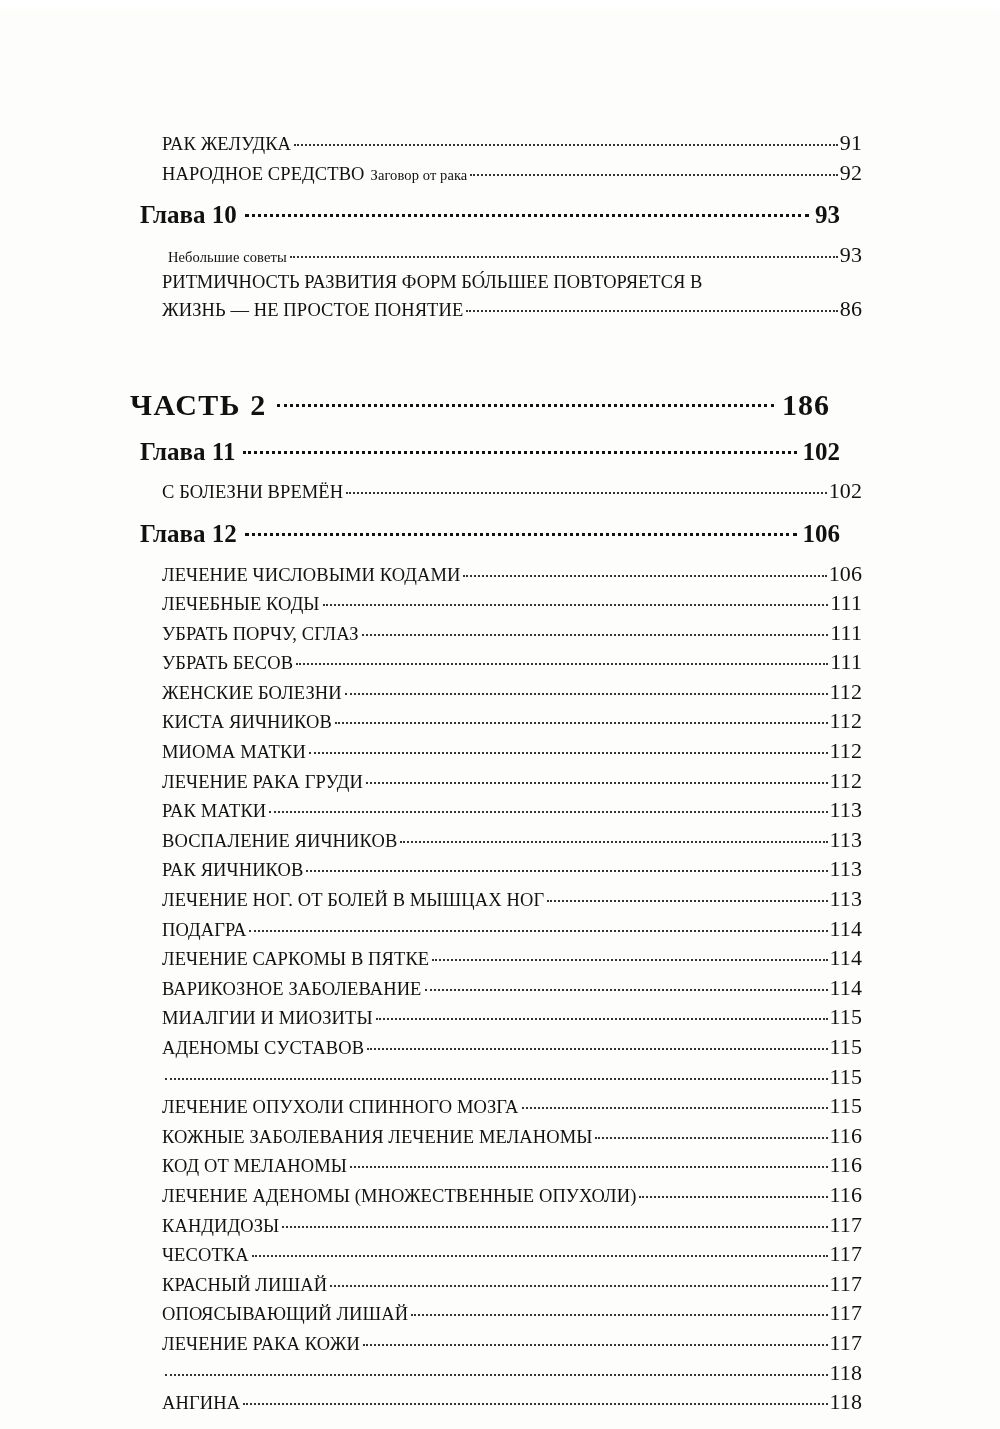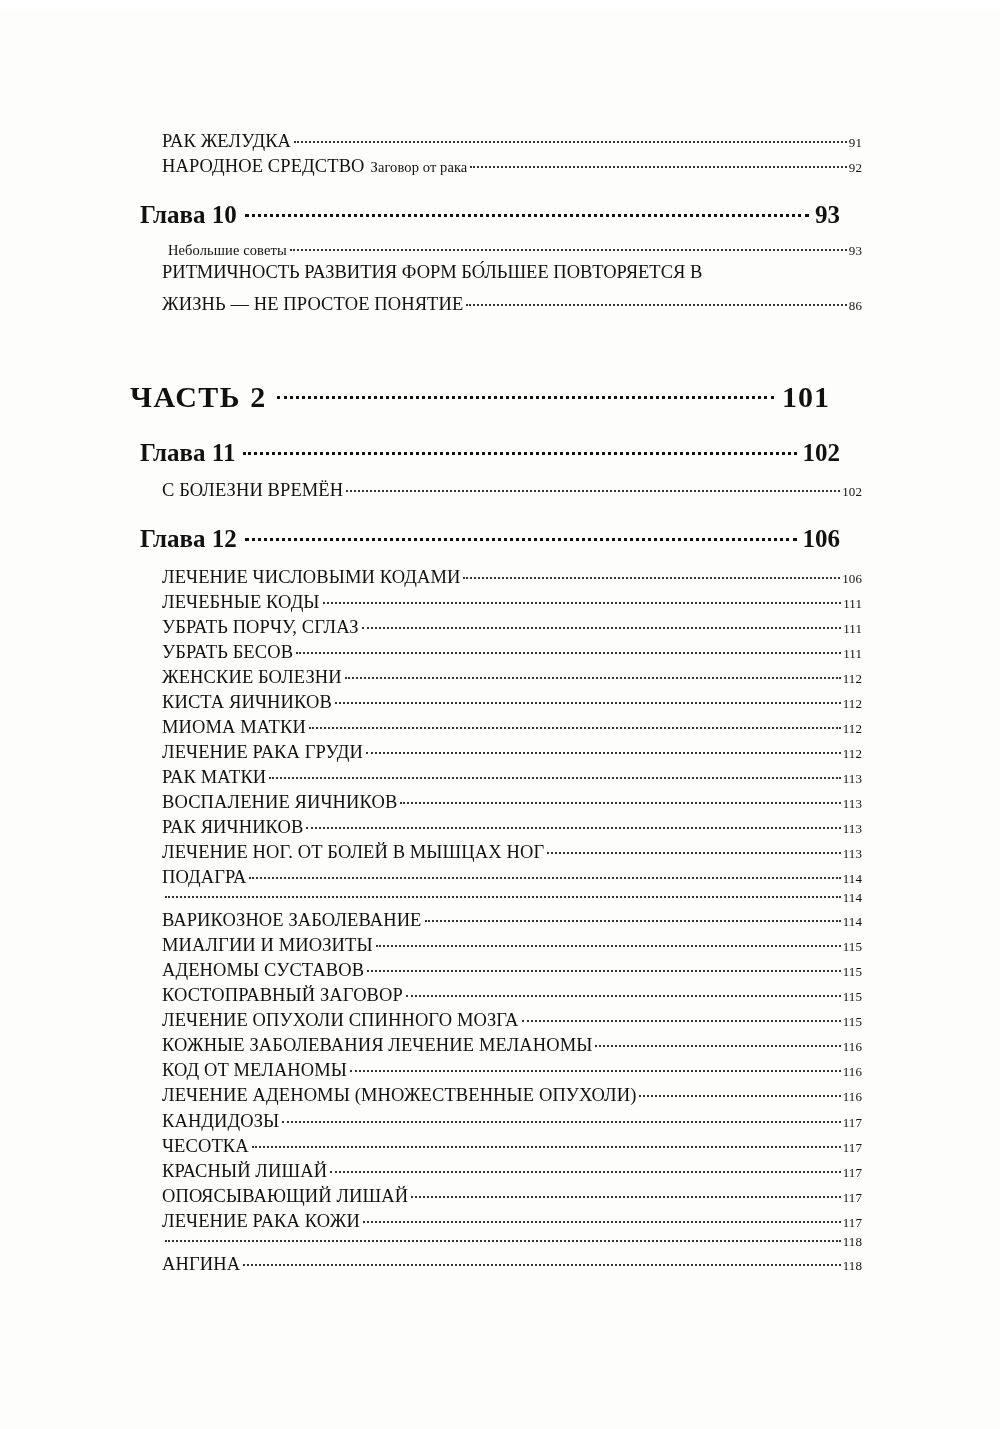--- a/index.html
+++ b/index.html
@@ -53,42 +53,42 @@
     text-align: right;
   }
 
   
   .entry {
     font-size: 18.5px;
     letter-spacing: 0.1px;
     padding-left: 34px;
     margin-bottom: 1px;
   }
-  .entry .page-num { font-size: 13px; }
+  .entry .page-num { font-size: 22px; }
   .entry .leader { border-bottom: 2px dotted #333; }
 
   
   .small {
     font-size: 14.5px;
     letter-spacing: 0.1px;
   }
 
   
   .entry-wrap {
     font-size: 18.5px;
     padding-left: 34px;
-    margin-bottom: 7px;
+    margin-bottom: 1px;
   }
   .entry-wrap .line1 { white-space: nowrap; }
 
   
   .chapter {
     font-size: 25px;
     font-weight: bold;
-    margin-top: 21px;
+    margin-top: 12px;
     margin-bottom: 9px;
     padding-left: 12px;
   }
   .chapter .leader {
     border-bottom: 3px dotted #111;
     transform: translateY(-6px);
     margin: 0 6px 0 8px;
   }
   .chapter .page-num { font-size: 25px; font-weight: bold; }
 
@@ -141,21 +141,21 @@
       </div>
       <div class="row entry">
         <span class="label">ЖИЗНЬ — НЕ ПРОСТОЕ ПОНЯТИЕ</span>
         <span class="leader"></span>
         <span class="page-num">86</span>
       </div>
       <div class="gap-sm"></div>
       <div class="row part">
         <span class="label">ЧАСТЬ  2</span>
         <span class="leader"></span>
-        <span class="page-num">101</span>
+        <span class="page-num">186</span>
       </div>
       <div class="row chapter">
         <span class="label">Глава 11</span>
         <span class="leader"></span>
         <span class="page-num">102</span>
       </div>
       <div class="row entry">
         <span class="label">С БОЛЕЗНИ ВРЕМЁН</span>
         <span class="leader"></span>
         <span class="page-num">102</span>
@@ -224,40 +224,40 @@
         <span class="label">ЛЕЧЕНИЕ НОГ. ОТ БОЛЕЙ В МЫШЦАХ НОГ</span>
         <span class="leader"></span>
         <span class="page-num">113</span>
       </div>
       <div class="row entry">
         <span class="label">ПОДАГРА</span>
         <span class="leader"></span>
         <span class="page-num">114</span>
       </div>
       <div class="row entry">
+        <span class="label">ЛЕЧЕНИЕ САРКОМЫ В ПЯТКЕ</span>
         <span class="leader"></span>
         <span class="page-num">114</span>
       </div>
       <div class="row entry">
         <span class="label">ВАРИКОЗНОЕ ЗАБОЛЕВАНИЕ</span>
         <span class="leader"></span>
         <span class="page-num">114</span>
       </div>
       <div class="row entry">
         <span class="label">МИАЛГИИ И МИОЗИТЫ</span>
         <span class="leader"></span>
         <span class="page-num">115</span>
       </div>
       <div class="row entry">
         <span class="label">АДЕНОМЫ СУСТАВОВ</span>
         <span class="leader"></span>
         <span class="page-num">115</span>
       </div>
       <div class="row entry">
-        <span class="label">КОСТОПРАВНЫЙ ЗАГОВОР</span>
         <span class="leader"></span>
         <span class="page-num">115</span>
       </div>
       <div class="row entry">
         <span class="label">ЛЕЧЕНИЕ ОПУХОЛИ СПИННОГО МОЗГА</span>
         <span class="leader"></span>
         <span class="page-num">115</span>
       </div>
       <div class="row entry">
         <span class="label">КОЖНЫЕ ЗАБОЛЕВАНИЯ ЛЕЧЕНИЕ МЕЛАНОМЫ</span>

